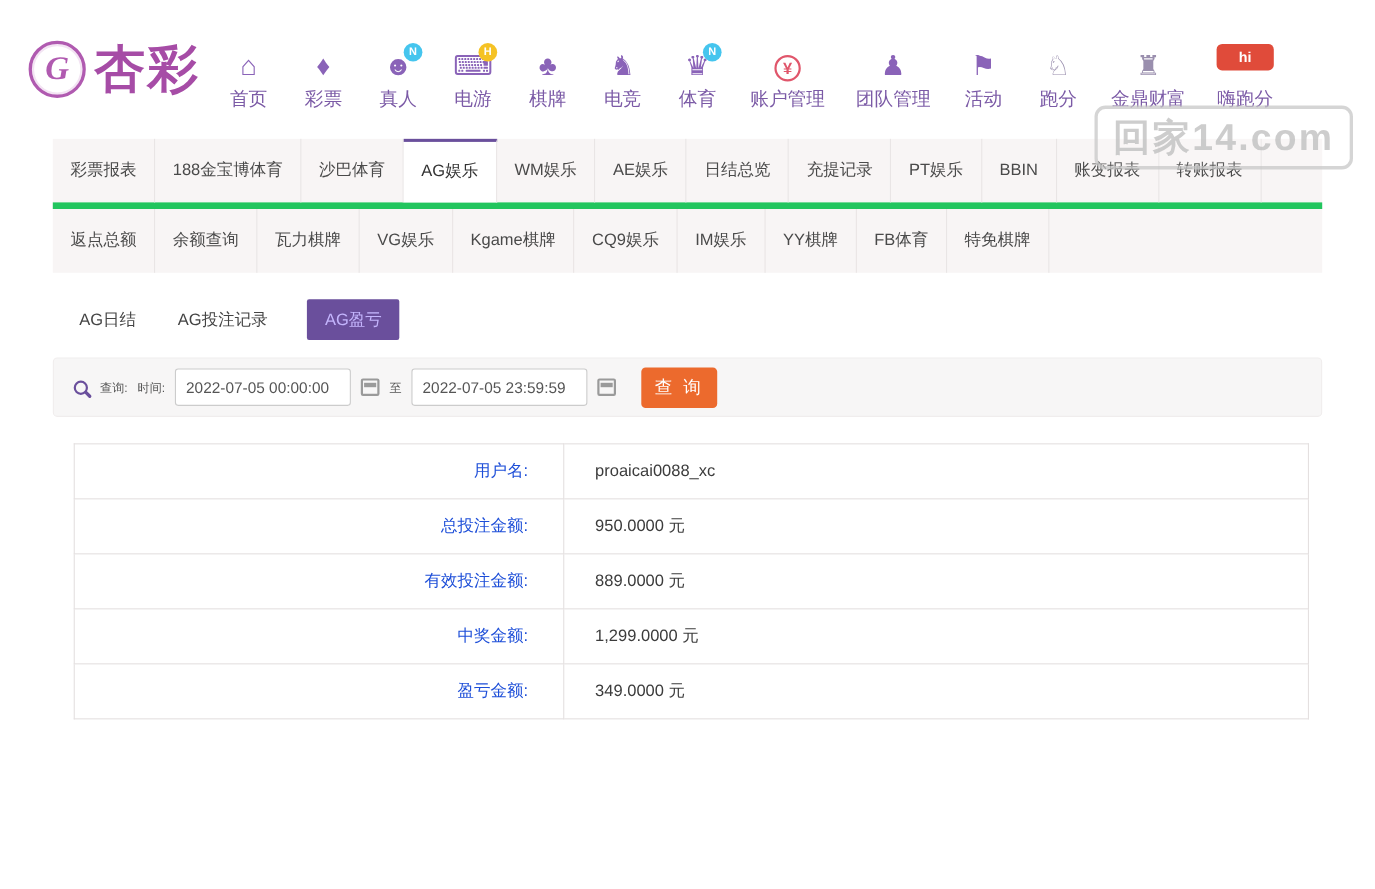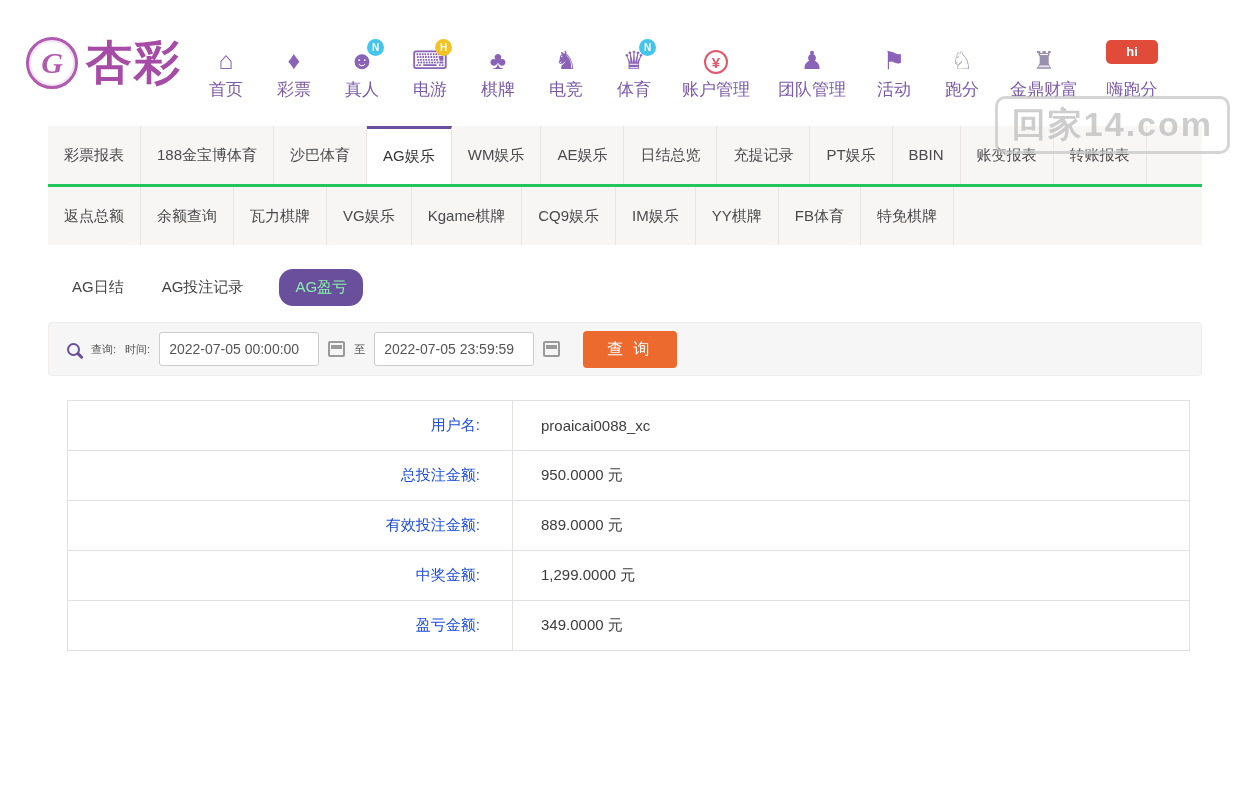--- a/index.html
+++ b/index.html
@@ -61,34 +61,34 @@
     position:absolute; top:96px; right:20px; z-index:6;
     font-size:34px; font-weight:bold; letter-spacing:2px;
     color:#bdbdbd; opacity:0.75;
     border:3px solid #c8c8c8; border-radius:10px; padding:3px 14px;
     background:rgba(255,255,255,0.15);
   }
 
   
   .tabs-wrap { margin:0 48px; background:#f8f5f5;text-align:center; }
   .tab-row { display:flex; flex-wrap:nowrap; }
-  .tab-row.second { border-top:3px solid #22c55e; }
+  .tab-row.second { border-top:6px solid #22c55e; }
   .tab {
     height:58px; line-height:58px; padding:0 16px;
     font-size:15px; color:#4a4a4a; white-space:nowrap;
     border-right:1px solid #e9e5e5; cursor:pointer;
   }
   .tab.active {
     background:#fff; border-top:3px solid #6a4f9c; line-height:53px; color:#333;
   }
 
   
   .subtabs { display:flex; align-items:center; gap:34px; margin:24px 48px 0 70px; }
   .subtab { font-size:15px; color:#444; cursor:pointer; padding:9px 2px; }
-  .subtab.active { background:#6a4f9c; color:#86efac; padding:9px 16px; border-radius:14px; }
+  .subtab.active { background:#6a4f9c; color:#c4b5fd; padding:9px 16px; border-radius:2px; }
 
   
   .query-bar {
     margin:16px 48px 0; height:54px;
     background:#f7f6f6; border:1px solid #f0eded; border-radius:4px;
     display:flex; align-items:center; padding:0 18px; gap:9px;
   }
   .mag { width:13px; height:13px; border:2px solid #6a4f9c; border-radius:50%;
          position:relative; display:inline-block; margin-right:2px; }
   .mag::after { content:""; position:absolute; width:8px; height:2.5px; background:#6a4f9c;
@@ -97,22 +97,22 @@
   .date-input {
     width:160px; height:34px; border:1px solid #ccc; border-radius:3px;
     padding:0 9px; font-size:14px; color:#555; background:#fff;
     font-family:"Liberation Sans","DejaVu Sans",sans-serif;
   }
   .cal { width:17px; height:16px; border:2px solid #9a9a9a; border-radius:2px;
          position:relative; display:inline-block; cursor:pointer; }
   .cal::before { content:""; position:absolute; left:1px; right:1px; top:2px; height:4px; background:#9a9a9a; }
   .query-btn {
     margin-left:14px; background:#ec6a2d; color:#fff; border:none; border-radius:4px;
-    height:37px; padding:0 24px; font-size:16px; letter-spacing:3px; cursor:pointer;
-    font-family:Liberation Sans, sans-serif;
+    height:37px; padding:0 12px; font-size:16px; letter-spacing:3px; cursor:pointer;
+    font-family:Liberation Serif, serif;
   }
 
   
   .result-table {
     margin:24px 48px 0 67px; width:1123px;
     border-collapse:collapse;
   }
   .result-table td {
     border:1px solid #e4e0e0; height:50px; font-size:15px; color:#3c3c3c;
     background:#fff;

